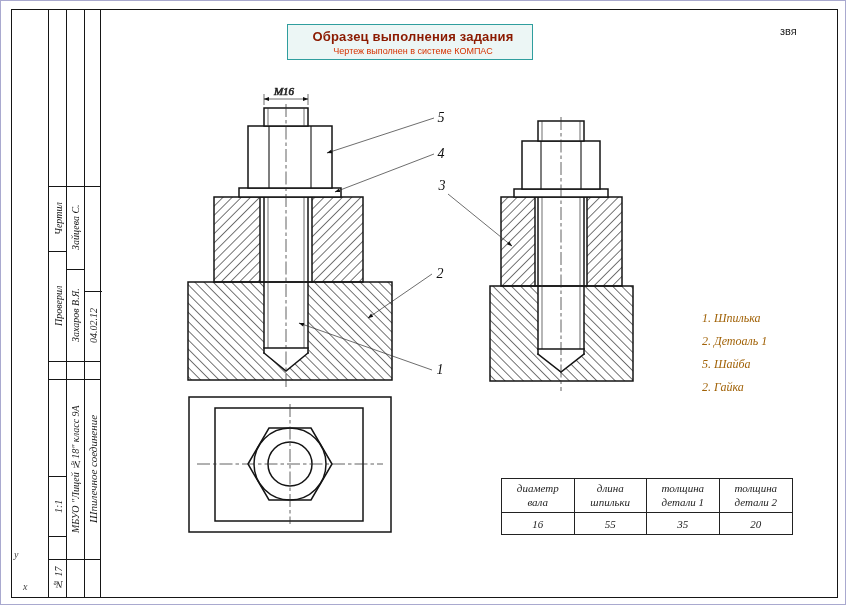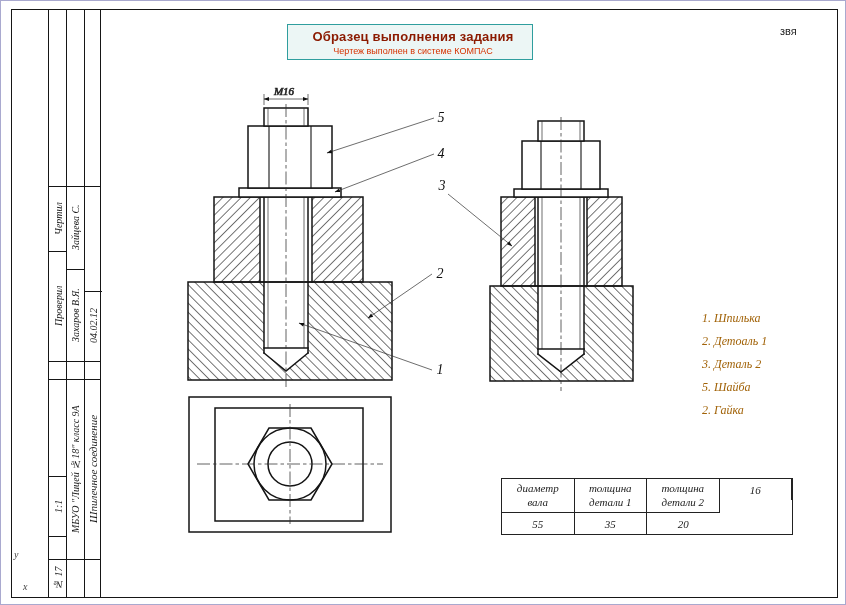--- a/index.html
+++ b/index.html
@@ -182,29 +182,32 @@
     <div class="vtext" style="left:18px;top:177px;width:17px;height:83px">Зайцева С.</div>
     <div class="vtext" style="left:18px;top:260px;width:17px;height:92px">Захаров В.Я.</div>
     <div class="vtext" style="left:18px;top:370px;width:17px;height:180px">МБУО "Лицей №18" класс 9А</div>
     <div class="vtext" style="left:36px;top:282px;width:16px;height:70px">04.02.12</div>
     <div class="vtext big" style="left:36px;top:370px;width:16px;height:180px">Шпилечное соединение</div>
   </div>
 
   <div class="parts-list">
     <div>1. Шпилька</div>
     <div>2. Детоаль 1</div>
-    <div>3. Деталь 2</div>
     <div>5. Шайба</div>
     <div>2. Гайка</div>
   </div>
 
   <div class="param-table">
     <div class="pt-h">
       <span>диаметр</span>
       <span>вала</span>
+    </div>
+    <div class="pt-h">
+      <span>длина</span>
+      <span>шпильки</span>
     </div>
     <div class="pt-h">
       <span>толщина</span>
       <span>детали 1</span>
     </div>
     <div class="pt-h">
       <span>толщина</span>
       <span>детали 2</span>
     </div>
     <div class="pt-v">16</div>

